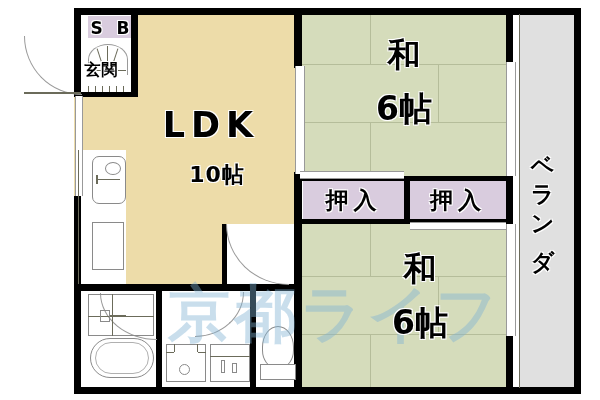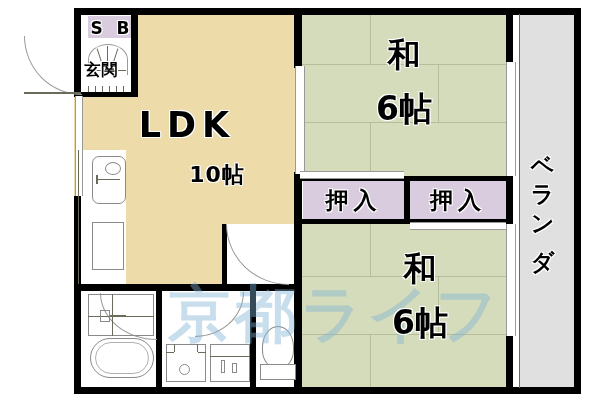--- a/index.html
+++ b/index.html
@@ -204,21 +204,21 @@
   <div class="thin" style="left:100px;top:48px;width:1px;height:22px;transform:rotate(-18deg);"></div>
   <div class="thin" style="left:107px;top:46px;width:1px;height:24px;"></div>
   <div class="thin" style="left:114px;top:48px;width:1px;height:22px;transform:rotate(18deg);"></div>
   <div class="thin" style="left:88px;top:70px;width:38px;height:1px;"></div>
 
   <div class="wm" style="left:168px;top:272px;">京都ライフ</div>
 
   <div class="lbl lbl-sb" style="left:88px;top:20px;width:48px;">S B</div>
   <div class="lbl lbl-genkan" style="left:81px;top:62px;width:41px;">玄関</div>
 
-  <div class="lbl lbl-ldk" style="left:104px;top:108px;width:166px;text-align:center;">LDK</div>
+  <div class="lbl lbl-ldk" style="left:128px;top:108px;width:166px;text-align:center;">LDK</div>
   <div class="lbl lbl-ldk2" style="left:142px;top:164px;width:150px;">10帖</div>
 
   <div class="lbl lbl-wa" style="left:344px;top:38px;width:120px;">和</div>
   <div class="lbl lbl-jo" style="left:344px;top:92px;width:120px;">6帖</div>
 
   <div class="lbl lbl-wa" style="left:360px;top:252px;width:120px;">和</div>
   <div class="lbl lbl-jo" style="left:360px;top:306px;width:120px;">6帖</div>
 
   <div class="lbl lbl-oshi" style="left:303px;top:189px;width:101px;">押入</div>
   <div class="lbl lbl-oshi" style="left:410px;top:189px;width:96px;">押入</div>

